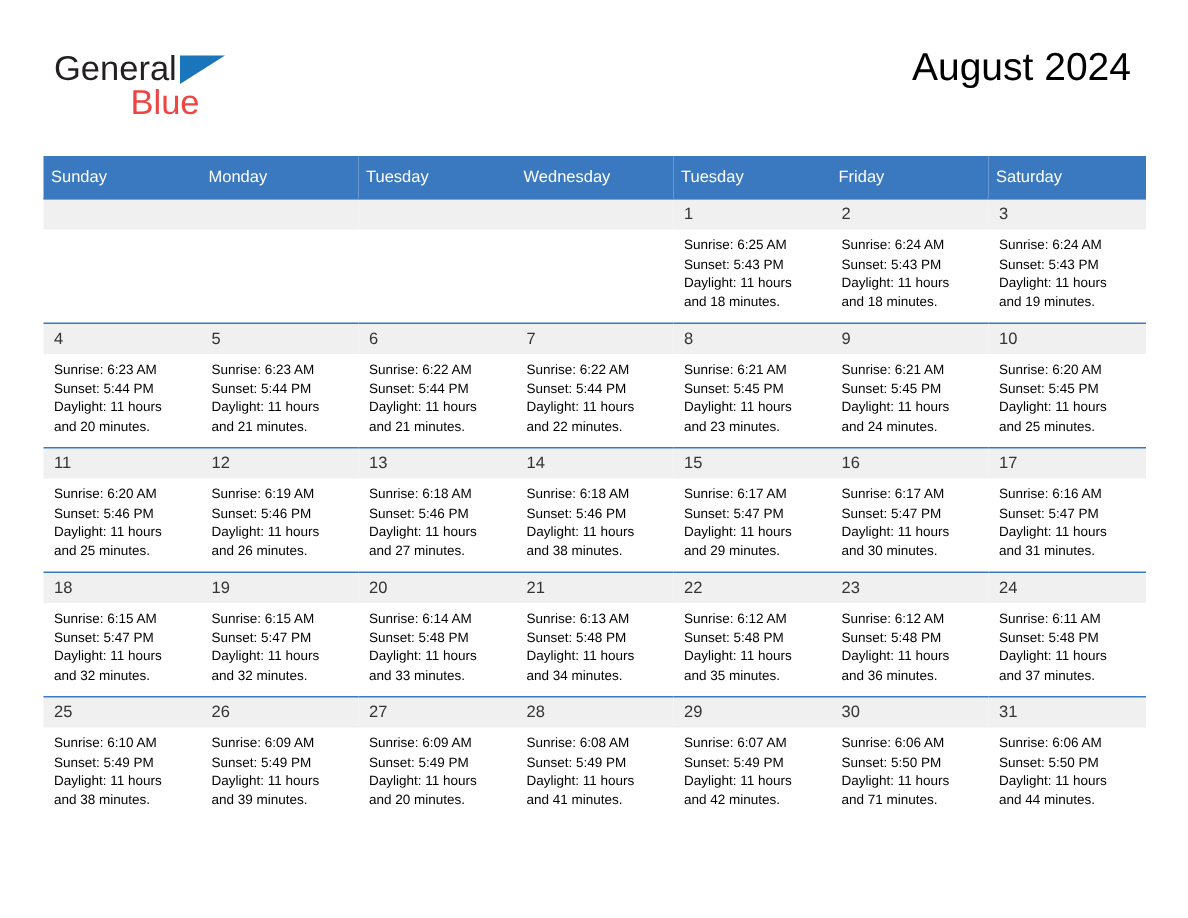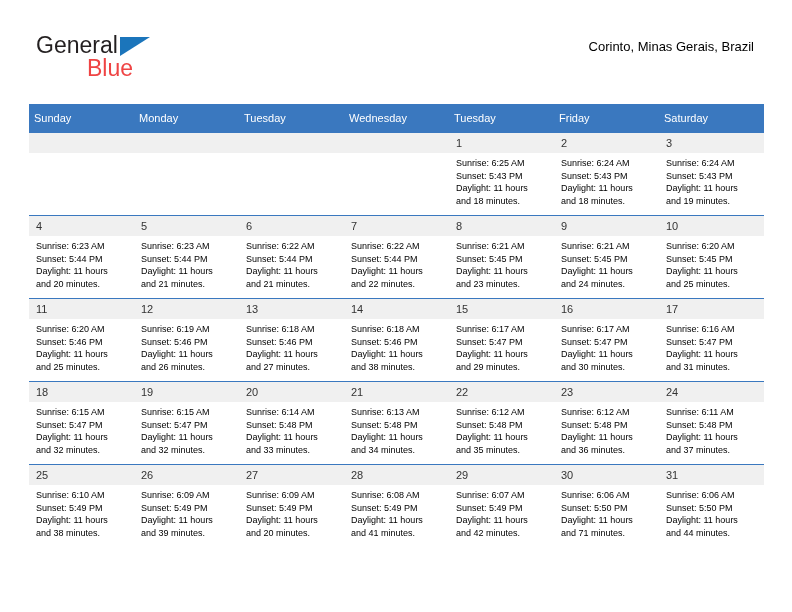--- a/index.html
+++ b/index.html
@@ -144,21 +144,21 @@
 
   <div class="header">
 
     <div class="brand">
       <span class="brand-general">General</span>
       <span class="brand-flag"></span>
       <span class="brand-blue">Blue</span>
     </div>
 
     <div class="title-block">
-      <div class="cal-subtitle">Corinto, Minas Gerais, Brazil</div>
+      <div class="cal-title">August 2024</div>
     </div>
 
   </div>
 
   <table class="calendar">
     <thead>
       <tr>
         <th>Sunday</th>
         <th>Monday</th>
         <th>Tuesday</th>

